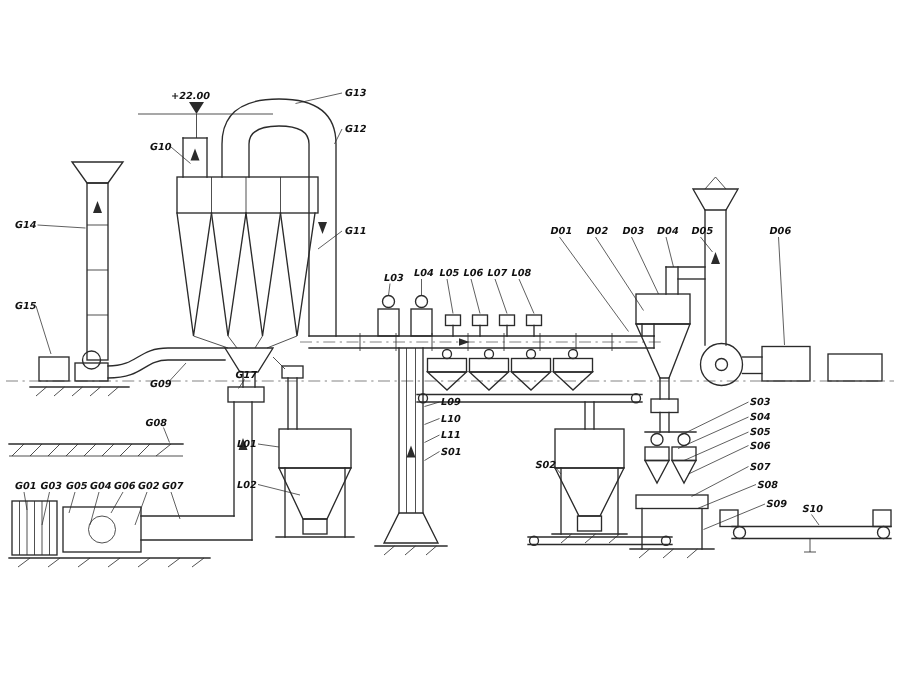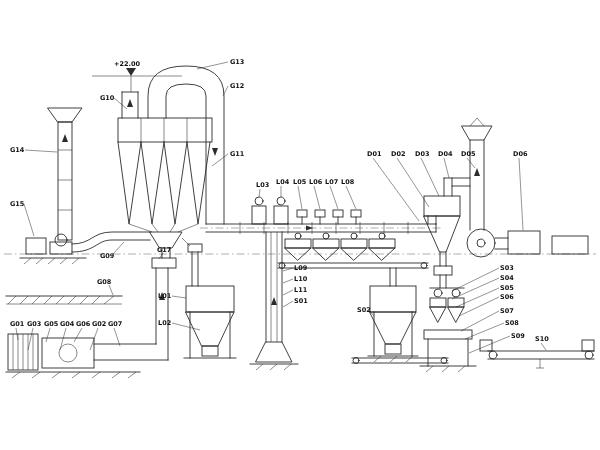--- a/index.html
+++ b/index.html
@@ -1,17 +1,17 @@
 <!DOCTYPE html>
 <html><head>
 <meta charset="utf-8">
 <style>
   html,body{margin:0;padding:0;background:#ffffff;}
   .stage{position:relative;width:600px;height:450px;background:#ffffff;overflow:hidden;
-         font-family:"DejaVu Sans", sans-serif;}
+         font-family:"DejaVu Sans", sans-serif;font-style:italic;}
   svg{display:block;width:600px;height:450px;}
   .ln{fill:none;stroke:#2b2b2b;stroke-width:0.9;stroke-linecap:square;}
   .thin{fill:none;stroke:#2b2b2b;stroke-width:0.55;}
   .fillb{fill:#2b2b2b;stroke:none;}
   .dash{fill:none;stroke:#6a6a6a;stroke-width:0.55;stroke-dasharray:8 3 1.5 3;}
   .leader{stroke:#2b2b2b;stroke-width:0.5;fill:none;}
   .lbl{font-family:"DejaVu Sans", sans-serif;font-size:6.5px;font-weight:bold;fill:#111111;}
 </style>
 </head>
 <body>

